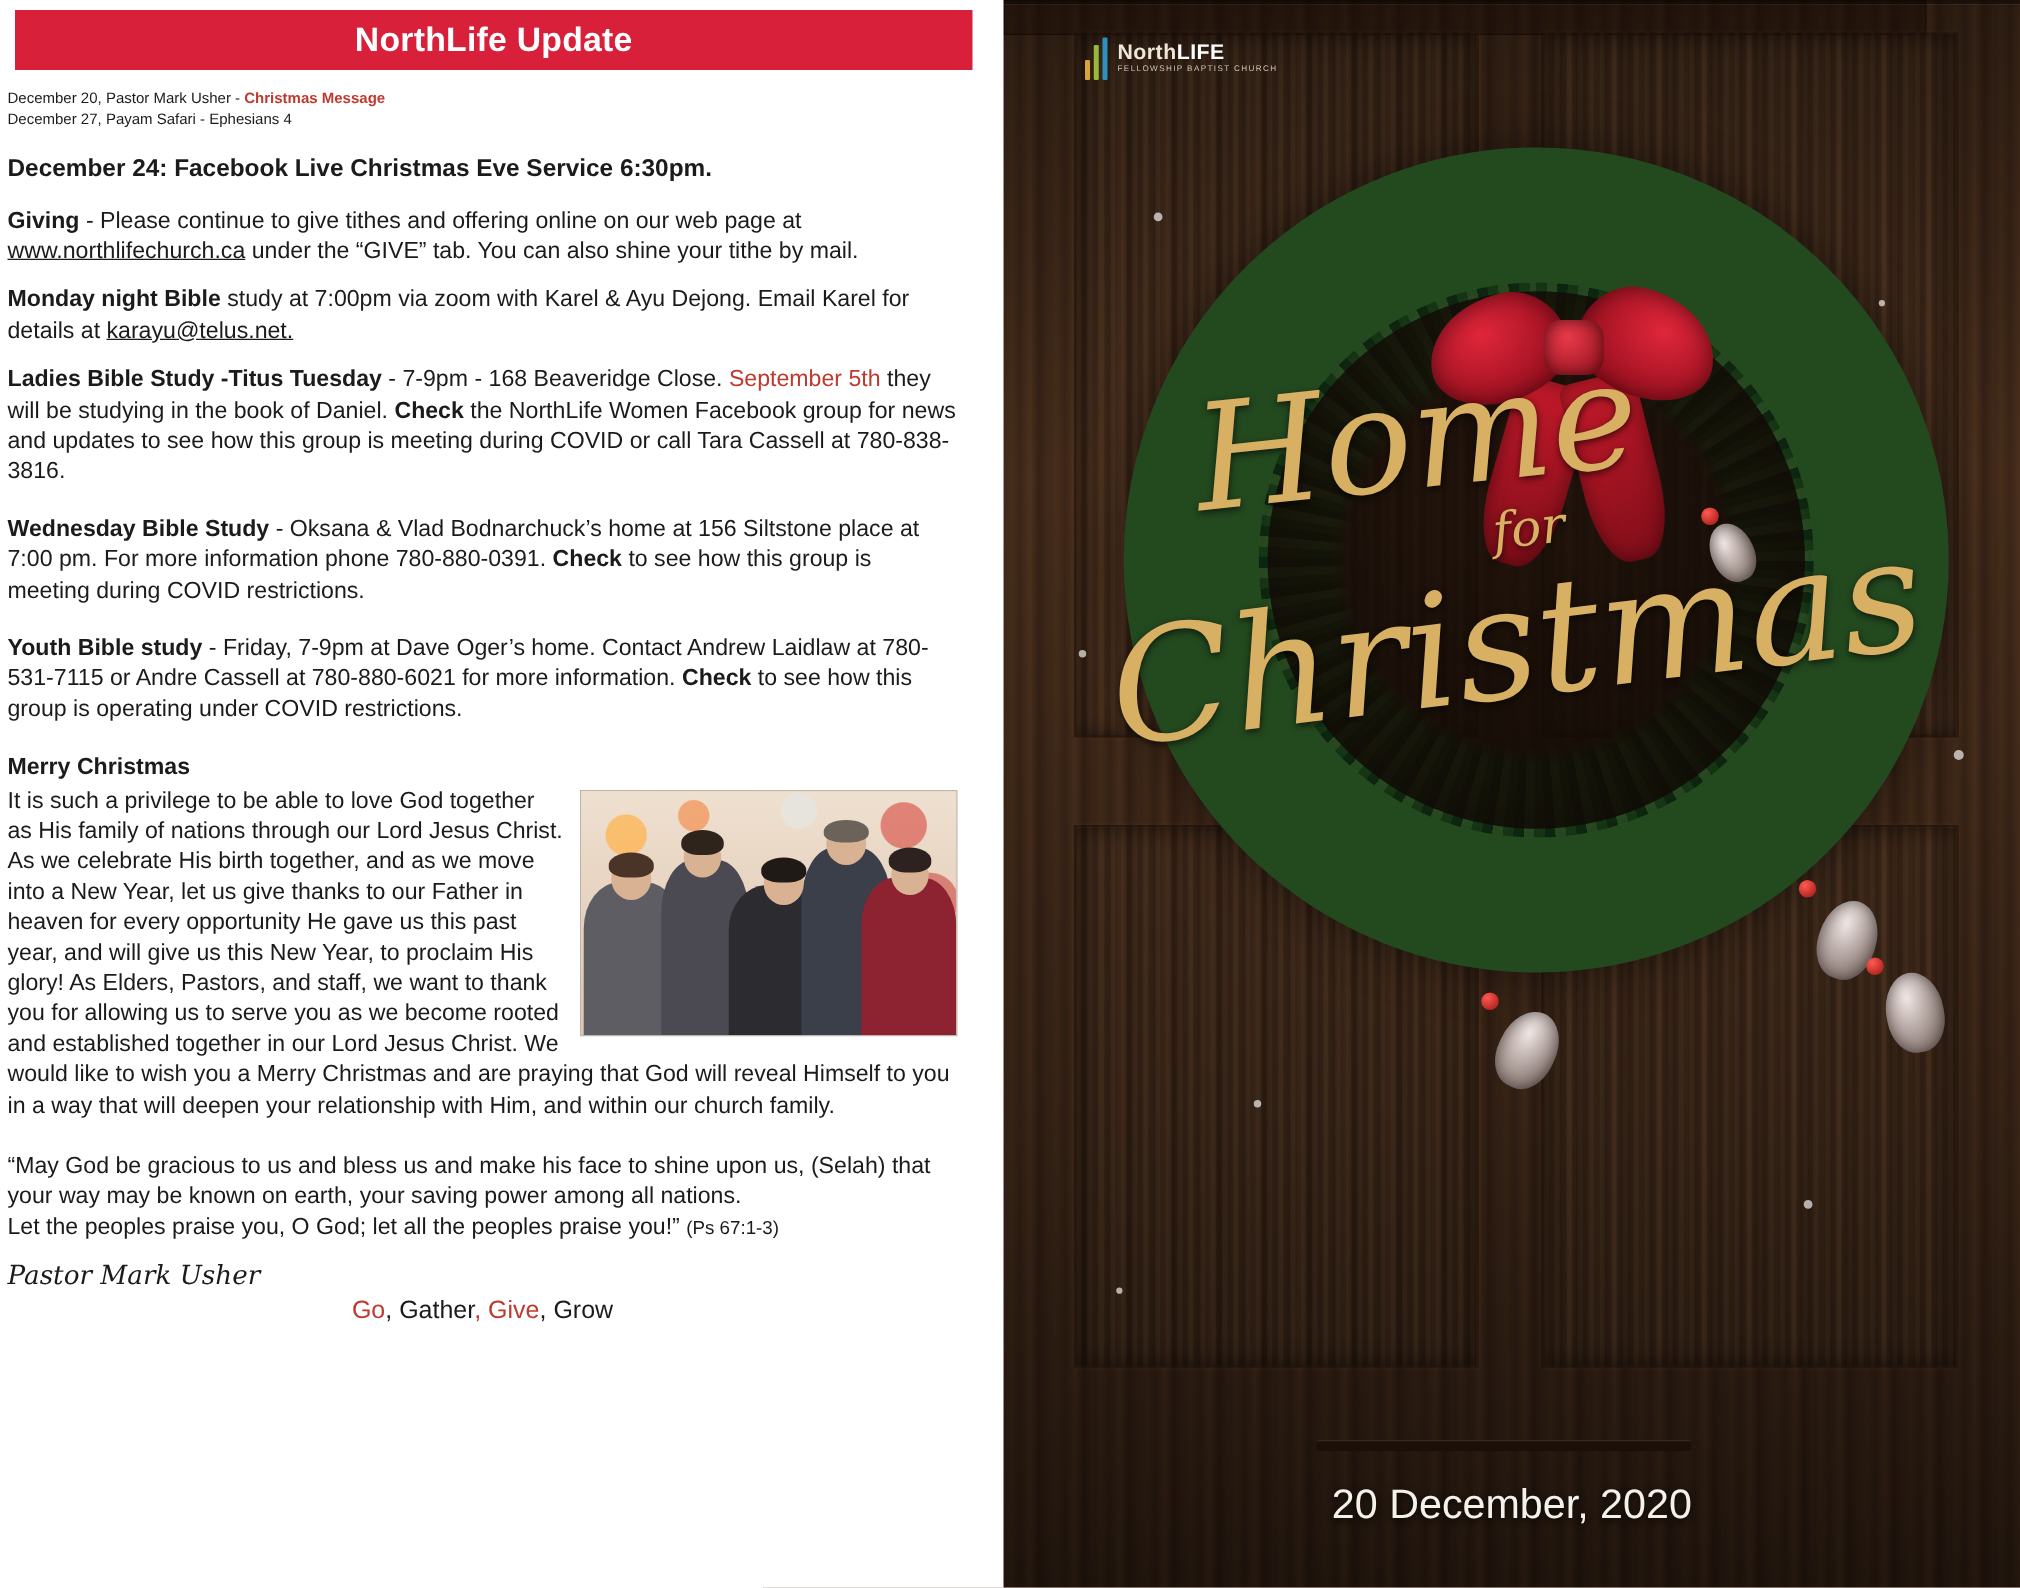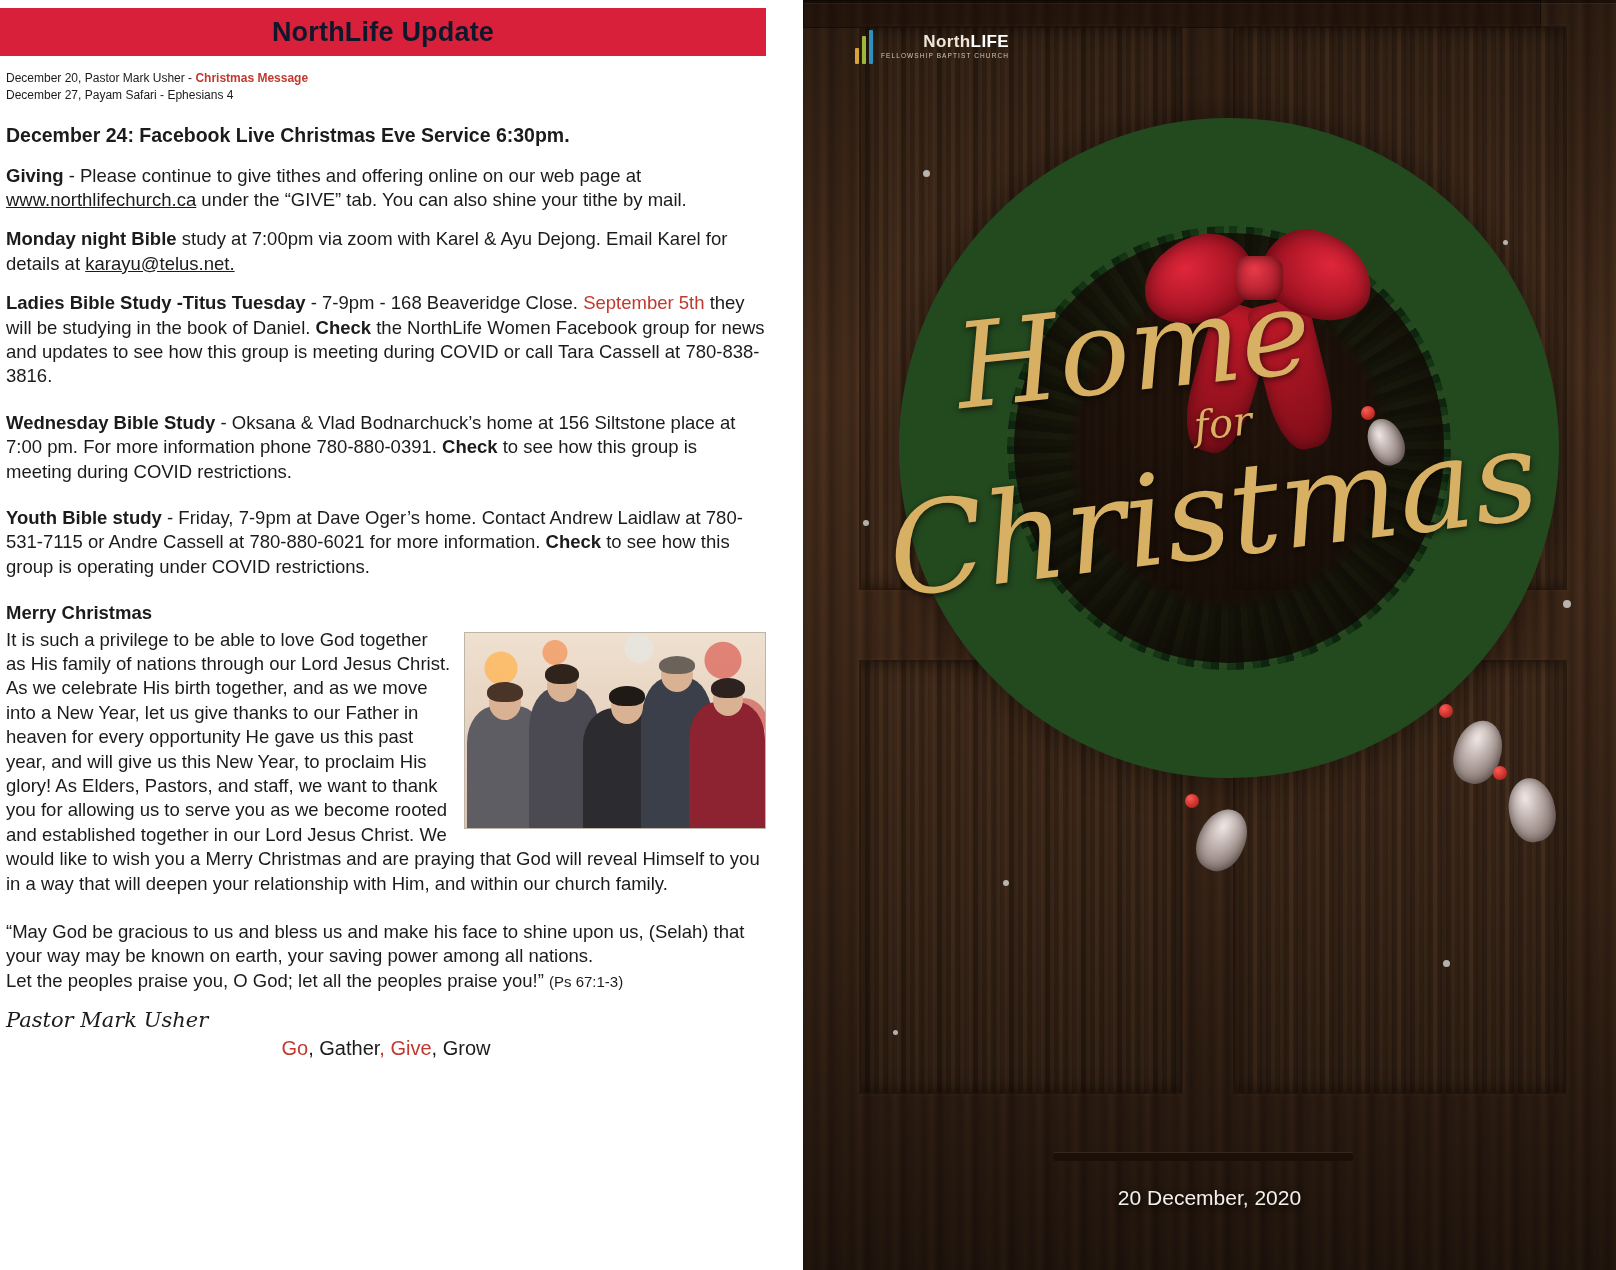--- a/index.html
+++ b/index.html
@@ -22,26 +22,26 @@
   
   .left {
     width: 803px;
     height: 1270px;
     position: relative;
     background: #ffffff;
     box-sizing: border-box;
   }
   .banner {
     position: absolute;
-    left: 0;
+    left: 12px;
     top: 8px;
     width: 766px;
     height: 48px;
     background: #d8203b;
-    color: #0f172a;
+    color: #ffffff;
     font-size: 27px;
     font-weight: bold;
     letter-spacing: .2px;
     display: flex;
     align-items: center;
     justify-content: center;
     text-align: center;
   }
   .content {
     position: absolute;
@@ -183,26 +183,25 @@
     position: absolute;
     left: 250px; top: 1152px;
     width: 300px; height: 8px;
     background: #1b0f07;
     border-top: 1px solid rgba(255,220,180,.12);
     border-radius: 2px;
   }
   
   .logo {
     position: absolute;
-    left: 52px;
+    left: 65px;
     top: 30px;
     display: flex;
     align-items: flex-start;
     gap: 8px;
-    text-align: right;
   }
   .logo .bars {
     display: flex;
     align-items: flex-end;
     gap: 3px;
     height: 34px;
   }
   .logo .bars i { display: block; width: 4px; border-radius: 1px; }
   .logo .bars i:nth-child(1) { height: 16px; background: #d8a43a; }
   .logo .bars i:nth-child(2) { height: 28px; background: #9ab83c; }
@@ -333,24 +332,24 @@
   }
   .snow {
     position: absolute;
     border-radius: 50%;
     background: rgba(255,255,255,.65);
     filter: blur(.6px);
   }
   .datestamp {
     position: absolute;
     left: 0; right: 0;
-    bottom: 60px;
+    bottom: 48px;
     text-align: center;
     color: #f4f0ea;
-    font-size: 21px;
+    font-size: 33px;
     text-shadow: 0 2px 6px rgba(0,0,0,.8);
   }
 </style>
 </head>
 <body>
 
 <div class="page">
 
   <div class="left">
 

